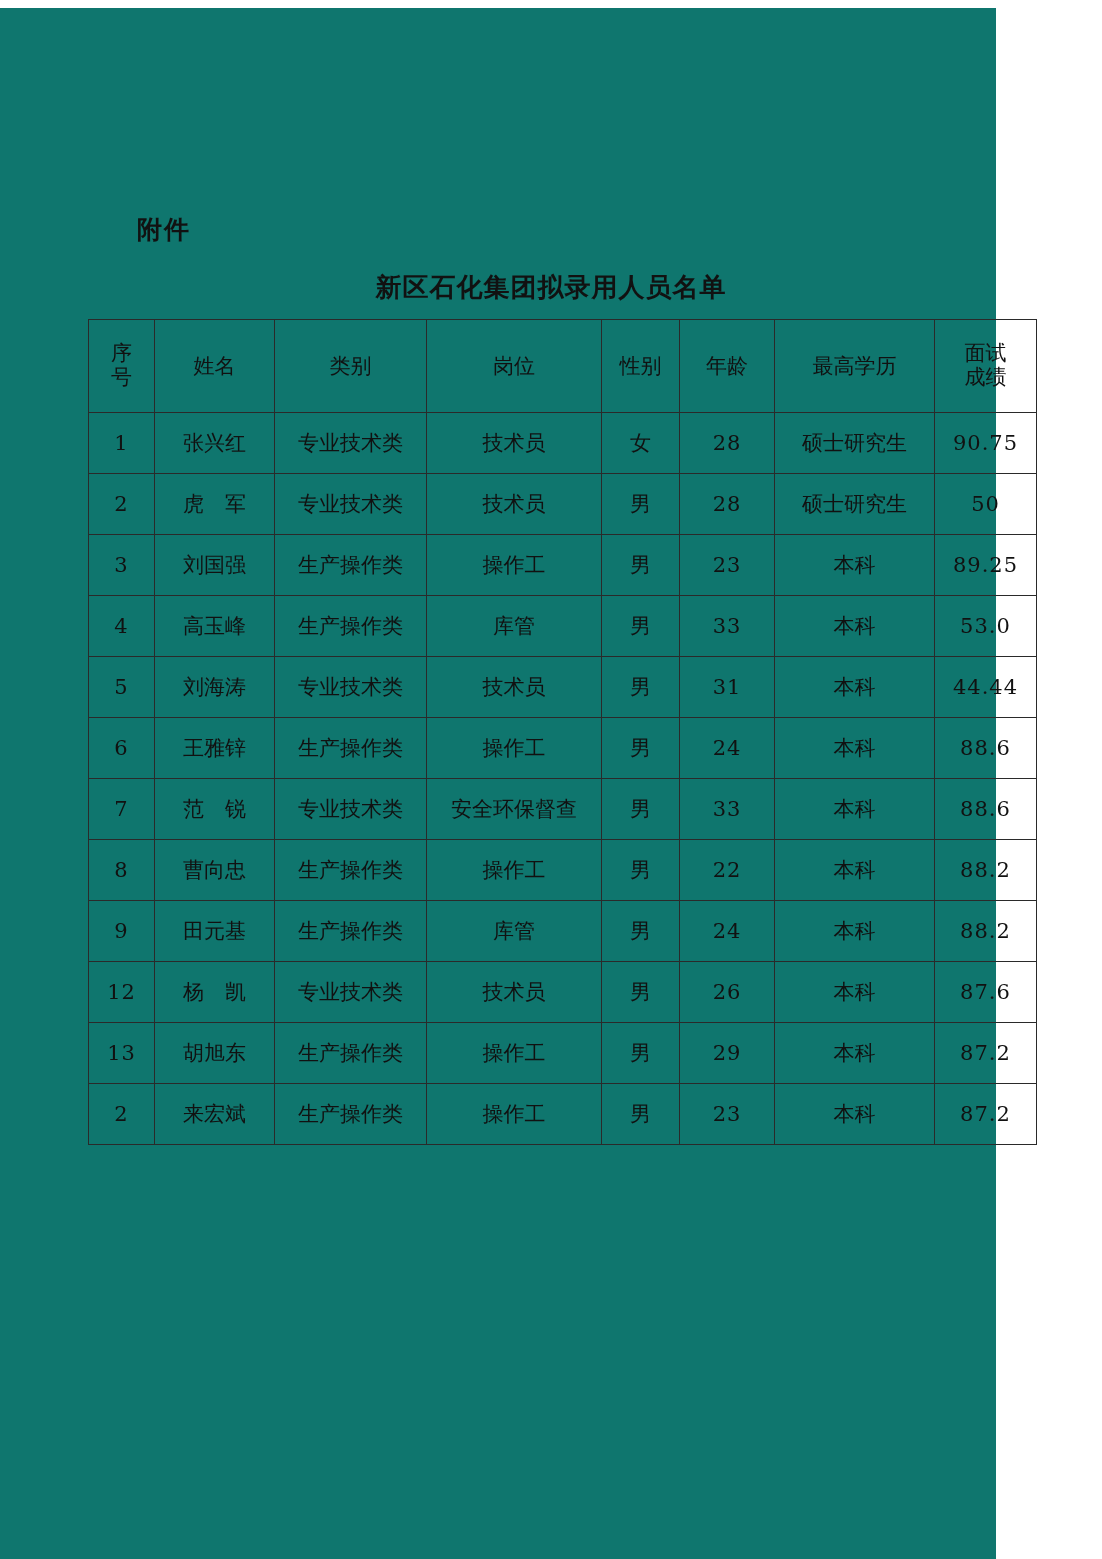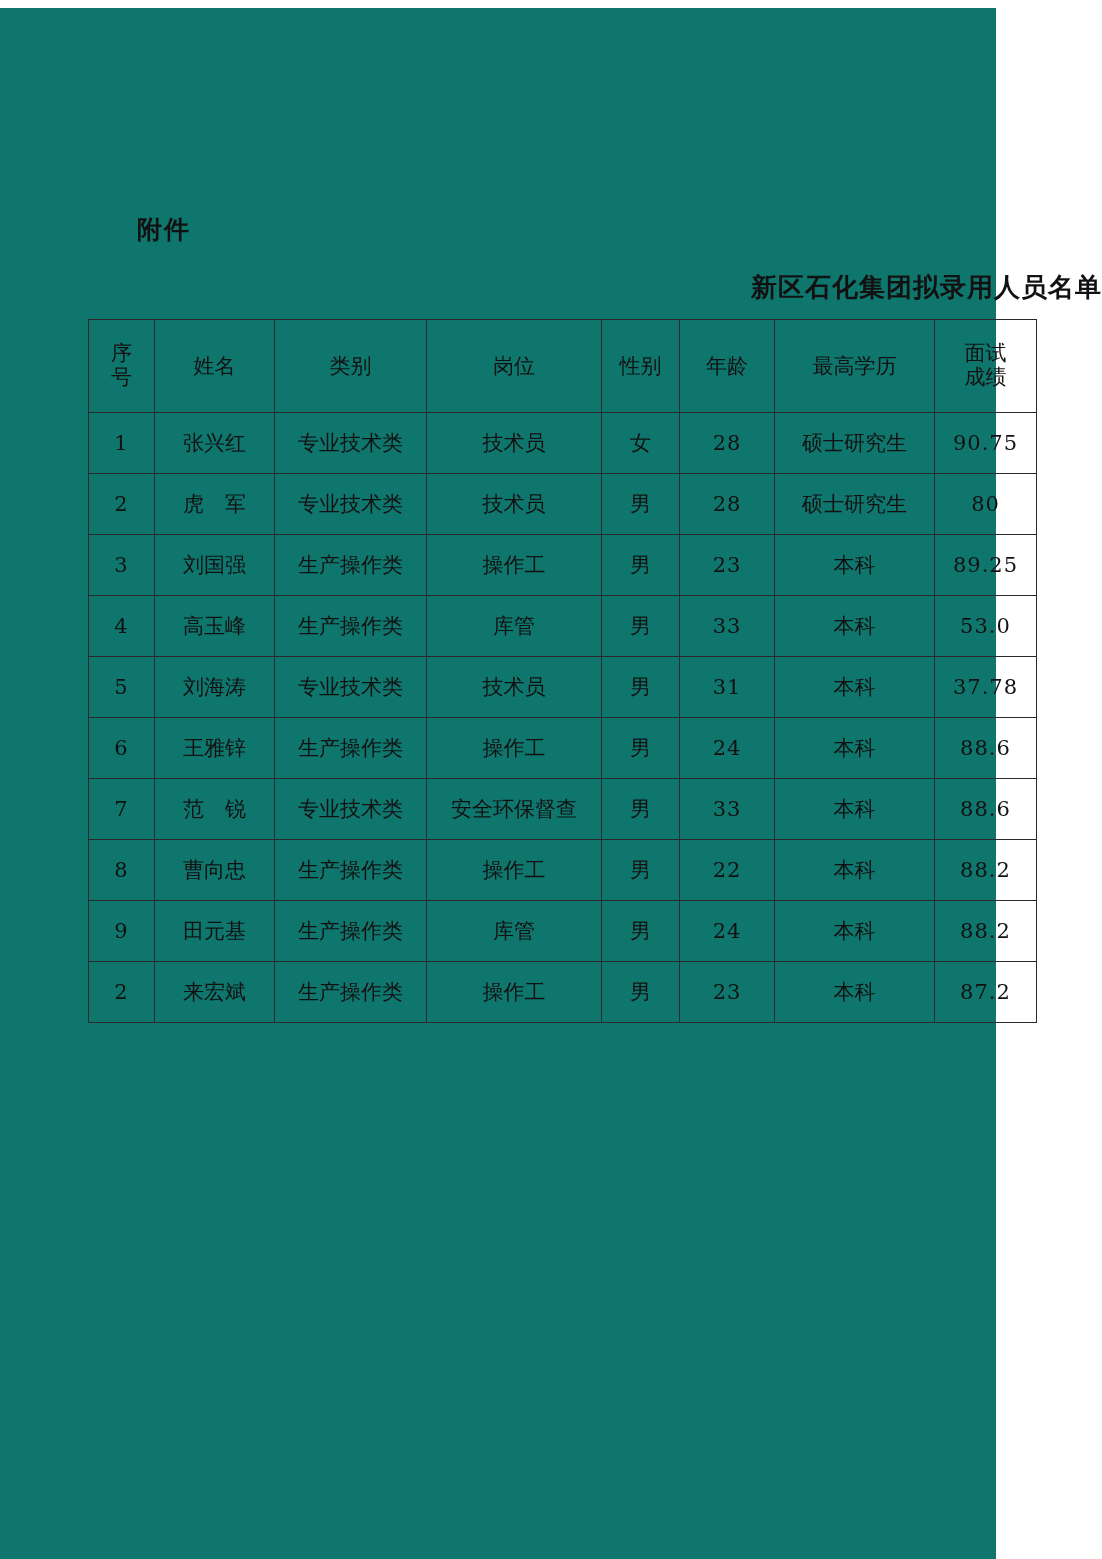--- a/index.html
+++ b/index.html
@@ -29,21 +29,21 @@
     font-size: 25px;
     font-weight: bold;
     letter-spacing: 2px;
     font-family: "DejaVu Sans", "Liberation Sans", sans-serif;
   }
   .doc-title {
     position: absolute;
     left: 0;
     top: 262px;
     width: 1102px;
-    text-align: right;
+    text-align: center;
     font-size: 26px;
     font-weight: bold;
     letter-spacing: 1px;
     font-family: "DejaVu Serif", "Liberation Serif", serif;
   }
   .table-wrap {
     position: absolute;
     left: 88px;
     top: 311px;
     width: 948px;
@@ -139,21 +139,21 @@
           <td class="num-cell">90.75</td>
         </tr>
         <tr>
           <td class="num-cell">2</td>
           <td class="name-cell">虎　军</td>
           <td>专业技术类</td>
           <td>技术员</td>
           <td>男</td>
           <td class="num-cell">28</td>
           <td>硕士研究生</td>
-          <td class="num-cell">80</td>
+          <td class="num-cell">50</td>
         </tr>
         <tr>
           <td class="num-cell">3</td>
           <td class="name-cell">刘国强</td>
           <td>生产操作类</td>
           <td>操作工</td>
           <td>男</td>
           <td class="num-cell">23</td>
           <td>本科</td>
           <td class="num-cell">89.25</td>
@@ -169,21 +169,21 @@
           <td class="num-cell">53.0</td>
         </tr>
         <tr>
           <td class="num-cell">5</td>
           <td class="name-cell">刘海涛</td>
           <td>专业技术类</td>
           <td>技术员</td>
           <td>男</td>
           <td class="num-cell">31</td>
           <td>本科</td>
-          <td class="num-cell">37.78</td>
+          <td class="num-cell">44.44</td>
         </tr>
         <tr>
           <td class="num-cell">6</td>
           <td class="name-cell">王雅锌</td>
           <td>生产操作类</td>
           <td>操作工</td>
           <td>男</td>
           <td class="num-cell">24</td>
           <td>本科</td>
           <td class="num-cell">88.6</td>
@@ -210,20 +210,40 @@
         </tr>
         <tr>
           <td class="num-cell">9</td>
           <td class="name-cell">田元基</td>
           <td>生产操作类</td>
           <td>库管</td>
           <td>男</td>
           <td class="num-cell">24</td>
           <td>本科</td>
           <td class="num-cell">88.2</td>
+        </tr>
+        <tr>
+          <td class="num-cell">12</td>
+          <td class="name-cell">杨　凯</td>
+          <td>专业技术类</td>
+          <td>技术员</td>
+          <td>男</td>
+          <td class="num-cell">26</td>
+          <td>本科</td>
+          <td class="num-cell">87.6</td>
+        </tr>
+        <tr>
+          <td class="num-cell">13</td>
+          <td class="name-cell">胡旭东</td>
+          <td>生产操作类</td>
+          <td>操作工</td>
+          <td>男</td>
+          <td class="num-cell">29</td>
+          <td>本科</td>
+          <td class="num-cell">87.2</td>
         </tr>
         <tr>
           <td class="num-cell">2</td>
           <td class="name-cell">来宏斌</td>
           <td>生产操作类</td>
           <td>操作工</td>
           <td>男</td>
           <td class="num-cell">23</td>
           <td>本科</td>
           <td class="num-cell">87.2</td>

